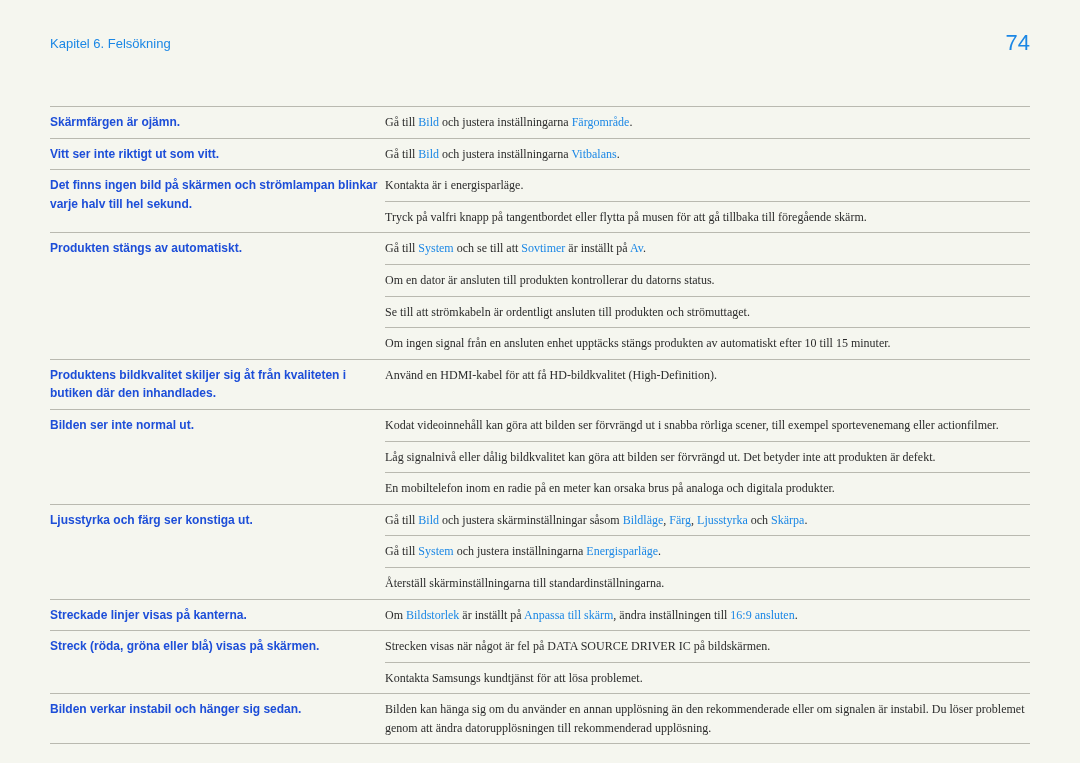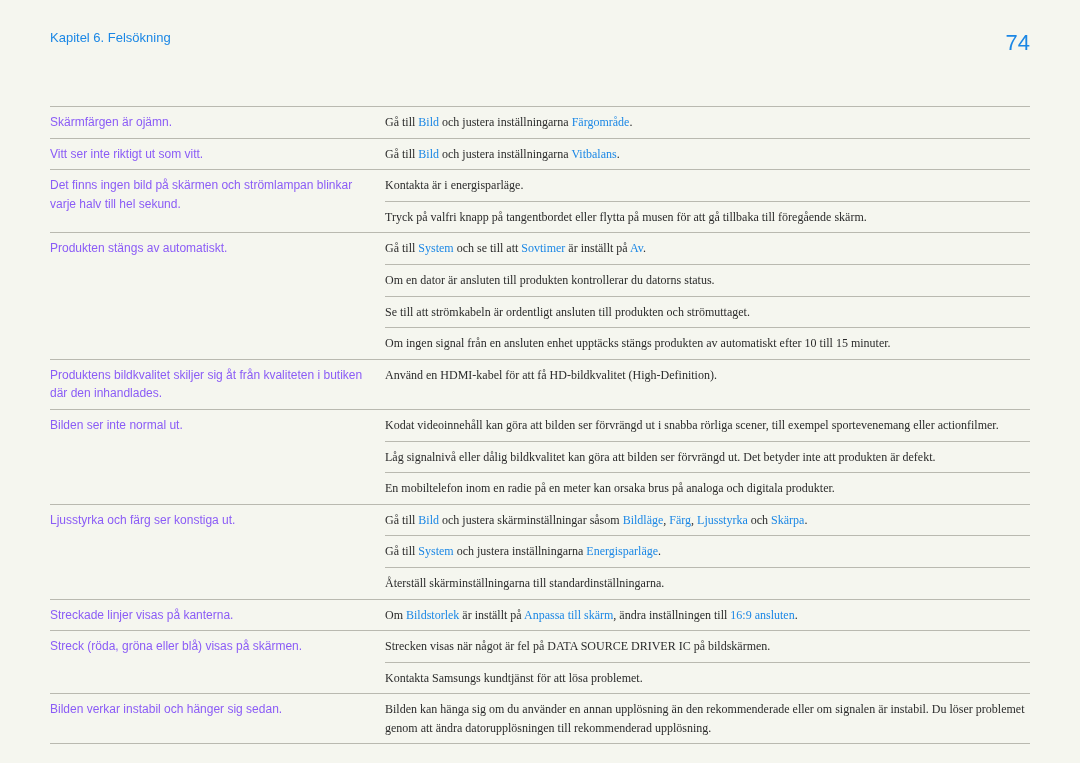--- a/index.html
+++ b/index.html
@@ -8,21 +8,21 @@
     height: 763px;
     background: #f5f6ef;
     font-family: Arial, Helvetica, sans-serif;
     font-size: 12px;
     color: #2b2b2b;
     position: relative;
   }
   .header {
     display: flex;
     justify-content: space-between;
-    align-items: flex-start;
+    align-items: center;
     padding: 30px 50px 0 50px;
   }
   .chapter {
     color: #1b87e5;
     font-size: 13px;
     font-weight: 500;
   }
   .page-num {
     color: #1b87e5;
     font-size: 22px;
@@ -36,22 +36,22 @@
     border-collapse: collapse;
   }
   td {
     border-bottom: 1px solid #b9b9b0;
     padding: 6px 4px 6px 0;
     vertical-align: top;
     line-height: 1.55;
   }
   td.left {
     width: 335px;
-    font-weight: 400;
-    color: #8b5cf6;
+    font-weight: 700;
+    color: #1d4ed8;
   }
   td.right {
     color: #2b2b2b;
     font-family: Liberation Serif, serif;
   }
   .link { color: #1b87e5; }
   .divider-top td { border-top: 1px solid #b9b9b0; }
 </style>
 </head>
 <body>

